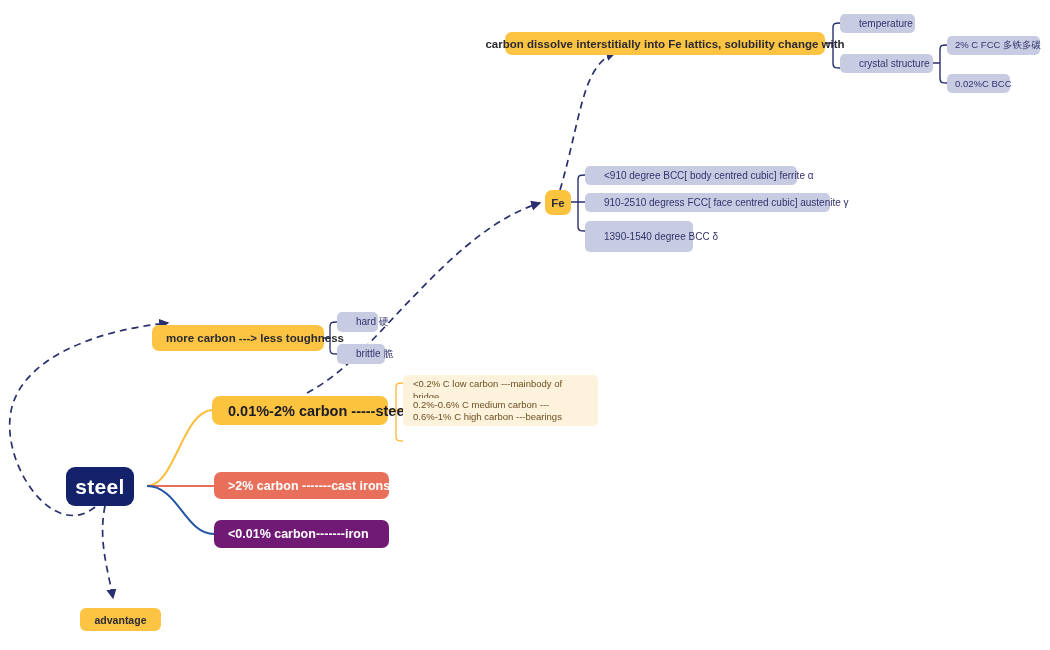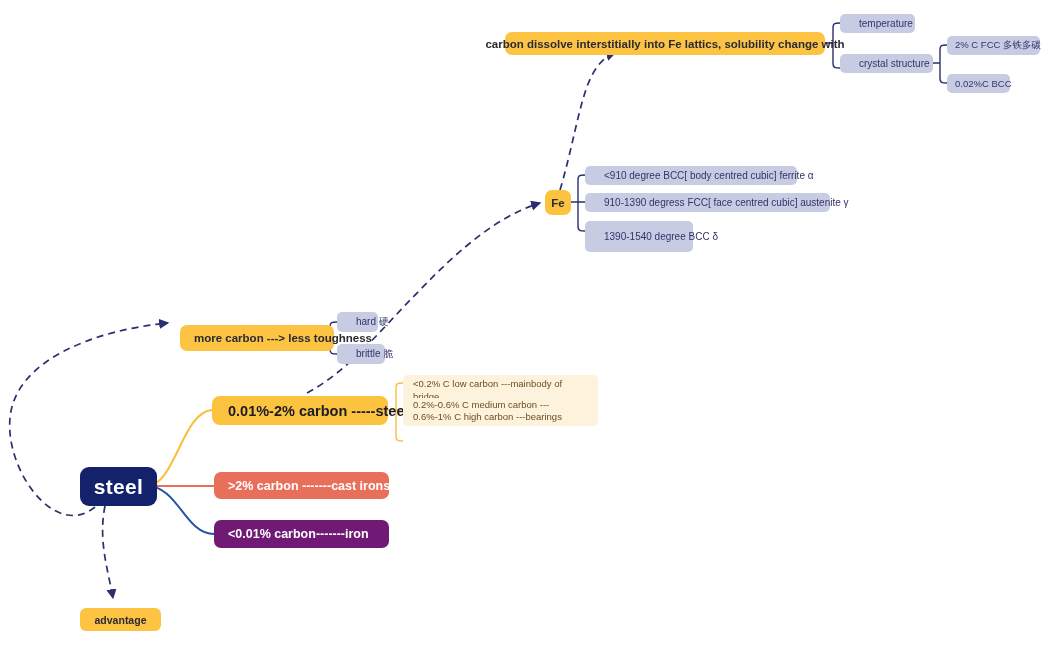--- a/index.html
+++ b/index.html
@@ -119,41 +119,41 @@
 
     <path d="M 825,43 L 833,43 M 833,28 L 833,63
              M 833,28 C 833,23 835,23 840,23
              M 833,63 C 833,68 835,68 840,68" fill="none" stroke="#2B2F6E" stroke-width="1.4"></path>
 
     <path d="M 933,63 L 940,63 M 940,50 L 940,78
              M 940,50 C 940,45 942,45 947,45
              M 940,78 C 940,83 942,83 947,83" fill="none" stroke="#2B2F6E" stroke-width="1.4"></path>
   </svg>
 
-  <div class="node n-root" style="left:80px;top:467px;width:77px;height:39px;">
+  <div class="node n-root" style="left:66px;top:467px;width:68px;height:39px;">
     <span>steel</span>
   </div>
 
   <div class="node n-amber-sm" style="left:80px;top:608px;width:81px;height:23px;">
     <span>advantage</span>
   </div>
 
   <div class="node n-coral" style="left:214px;top:472px;width:175px;height:27px;">
     <span>&gt;2% carbon -------cast irons</span>
   </div>
 
   <div class="node n-blue" style="left:214px;top:520px;width:175px;height:28px;">
     <span>&lt;0.01% carbon-------iron</span>
   </div>
 
   <div class="node n-amber-big" style="left:212px;top:396px;width:176px;height:29px;">
     <span>0.01%-2% carbon -----steel</span>
   </div>
 
-  <div class="node n-amber" style="left:180px;top:325px;width:154px;height:26px;">
+  <div class="node n-amber" style="left:152px;top:325px;width:172px;height:26px;">
     <span>more carbon ---&gt; less toughness</span>
   </div>
 
   <div class="node n-lav" style="left:337px;top:312px;width:41px;height:20px;">
     <span>hard 硬</span>
   </div>
 
   <div class="node n-lav" style="left:337px;top:344px;width:48px;height:20px;">
     <span>brittle 脆</span>
   </div>
@@ -179,21 +179,21 @@
   </div>
 
   <div class="node n-lav-sm" style="left:947px;top:74px;width:63px;height:19px;">
     <span>0.02%C BCC</span>
   </div>
 
   <div class="node n-lav" style="left:585px;top:166px;width:212px;height:19px;">
     <span>&lt;910 degree BCC[ body centred cubic] ferrite α</span>
   </div>
   <div class="node n-lav" style="left:585px;top:193px;width:245px;height:19px;">
-    <span>910-1390 degress FCC[ face centred cubic] austenite   γ</span>
+    <span>910-2510 degress FCC[ face centred cubic] austenite   γ</span>
   </div>
   <div class="node n-lav" style="left:585px;top:221px;width:108px;height:31px;">
     <span>1390-1540 degree BCC δ</span>
   </div>
 
   <div class="node n-cream wrapnode" style="left:403px;top:375px;width:195px;height:32px;">
     <span>&lt;0.2% C  low carbon ---mainbody of bridge</span>
   </div>
   <div class="node n-cream wrapnode" style="left:403px;top:398px;width:195px;height:28px;">
     <span>0.2%-0.6% C  medium carbon ---transimission - gear</span>

